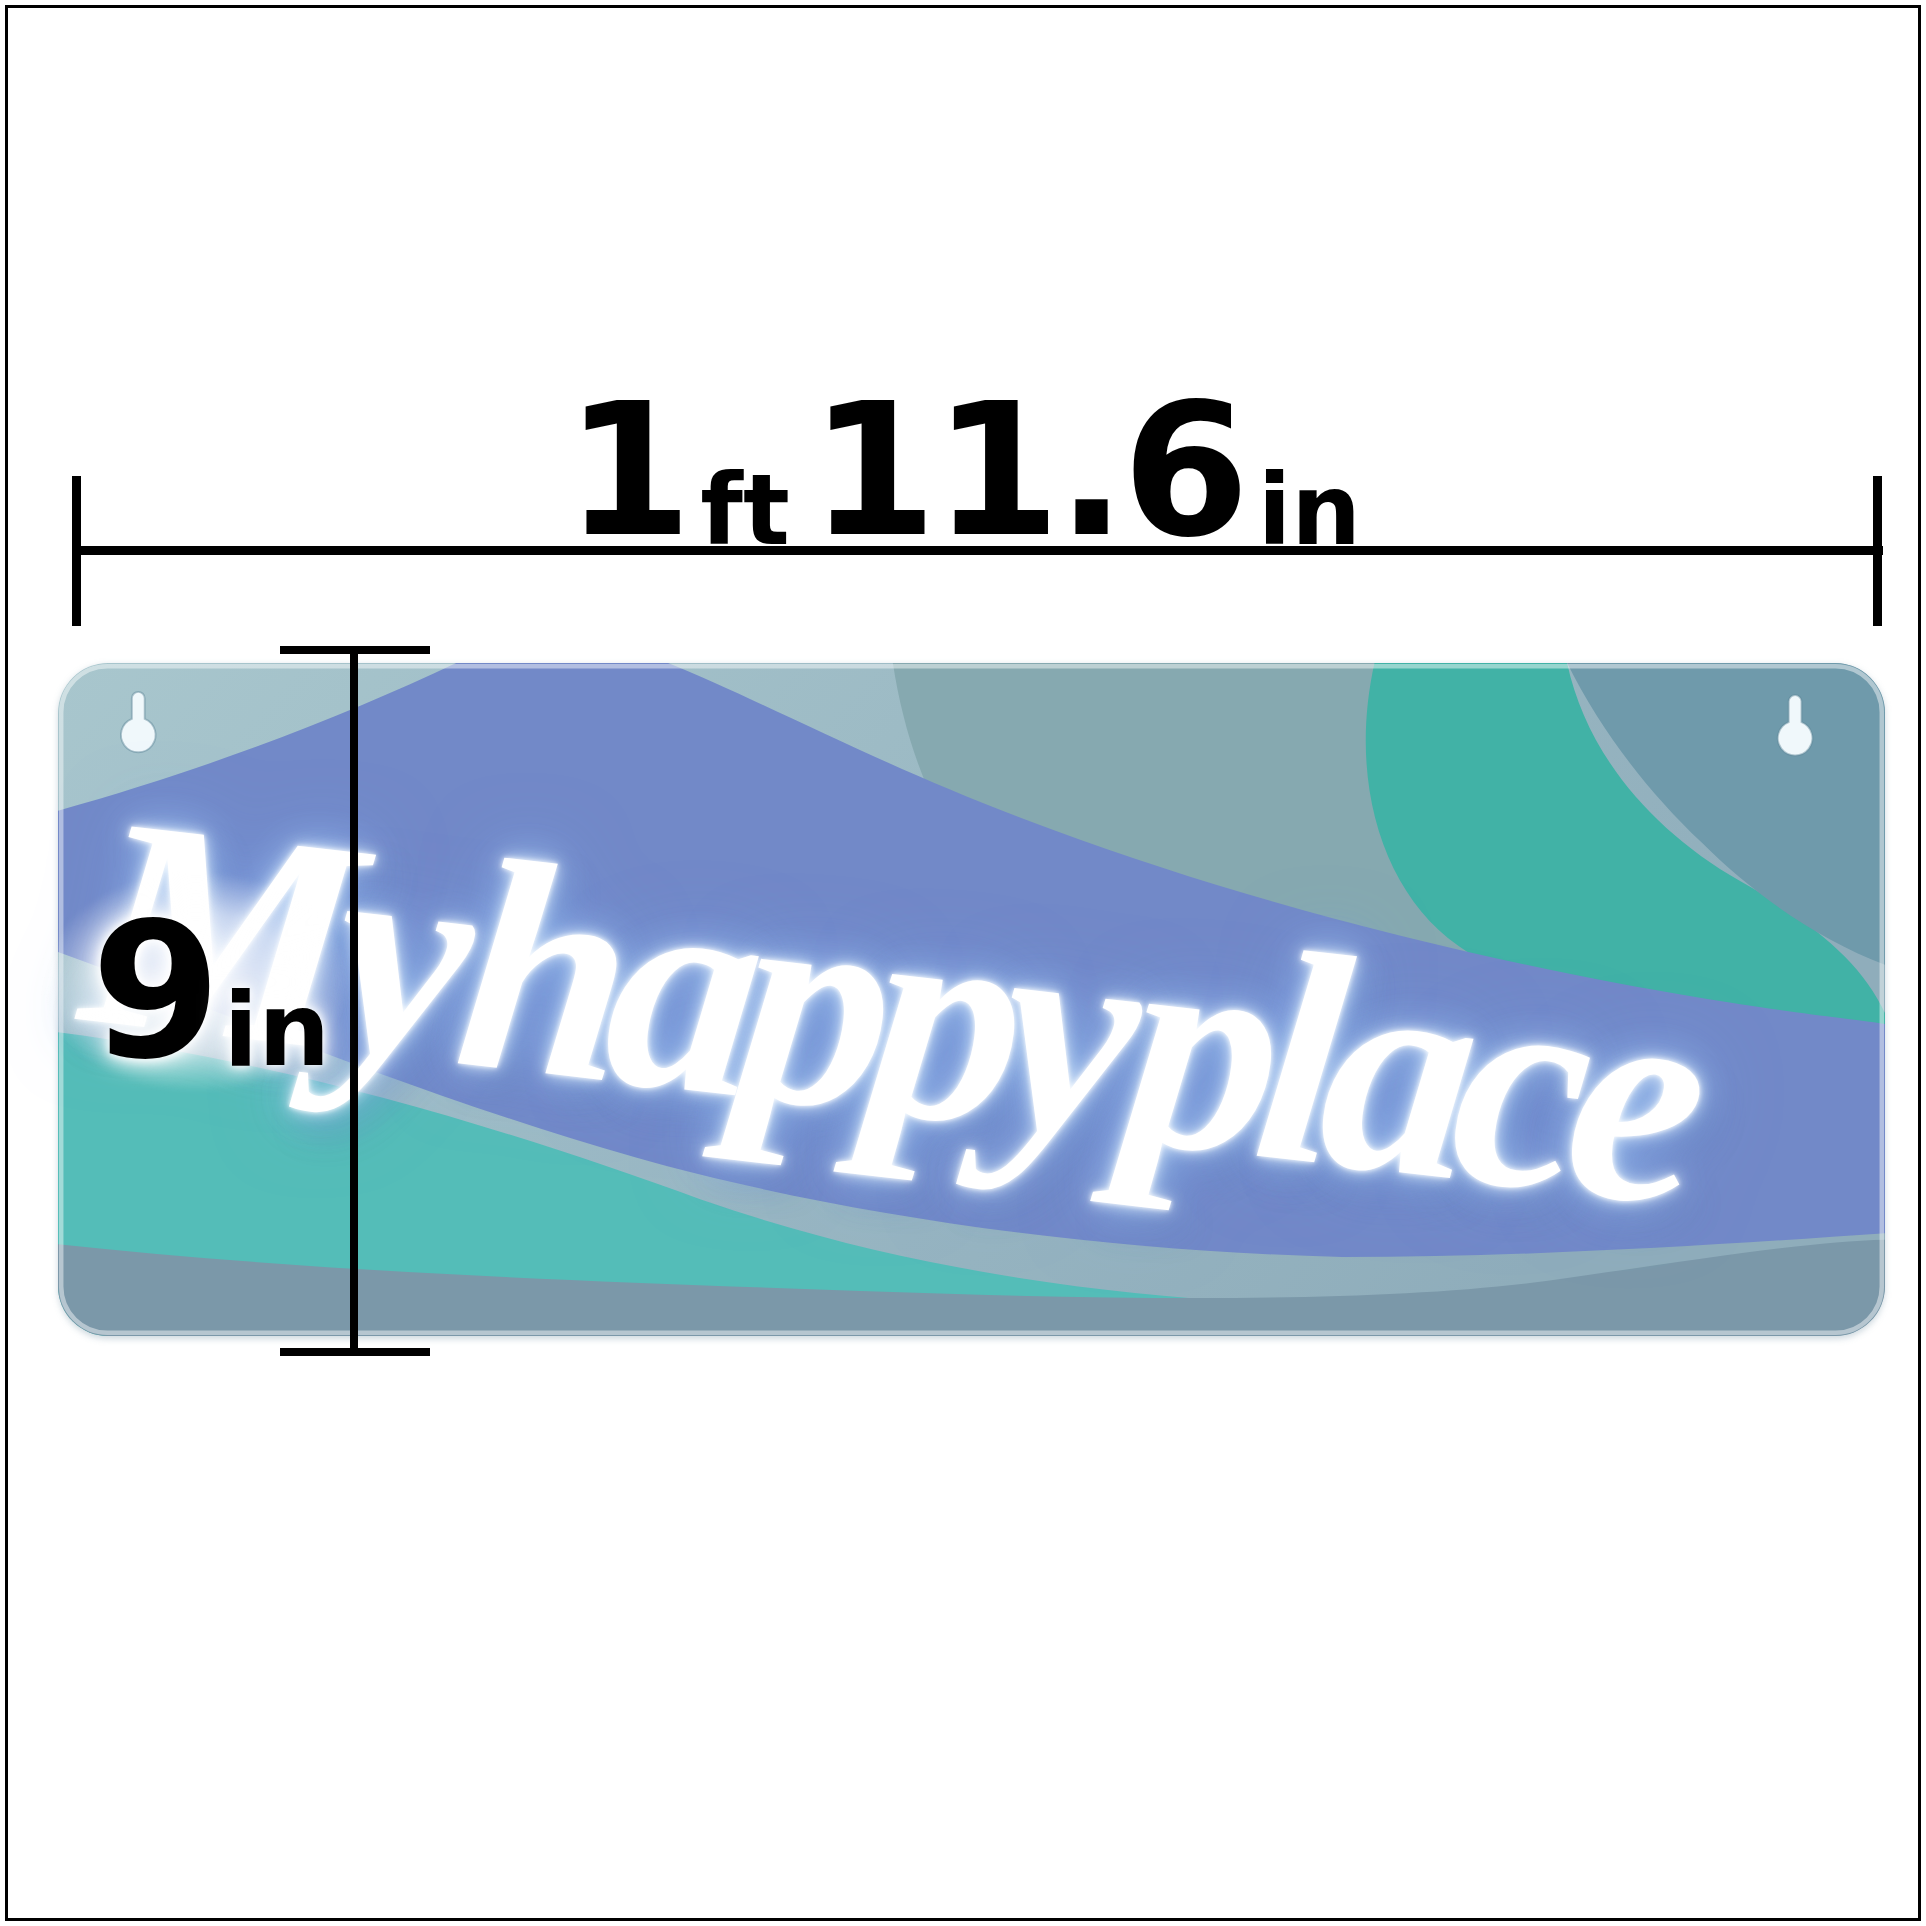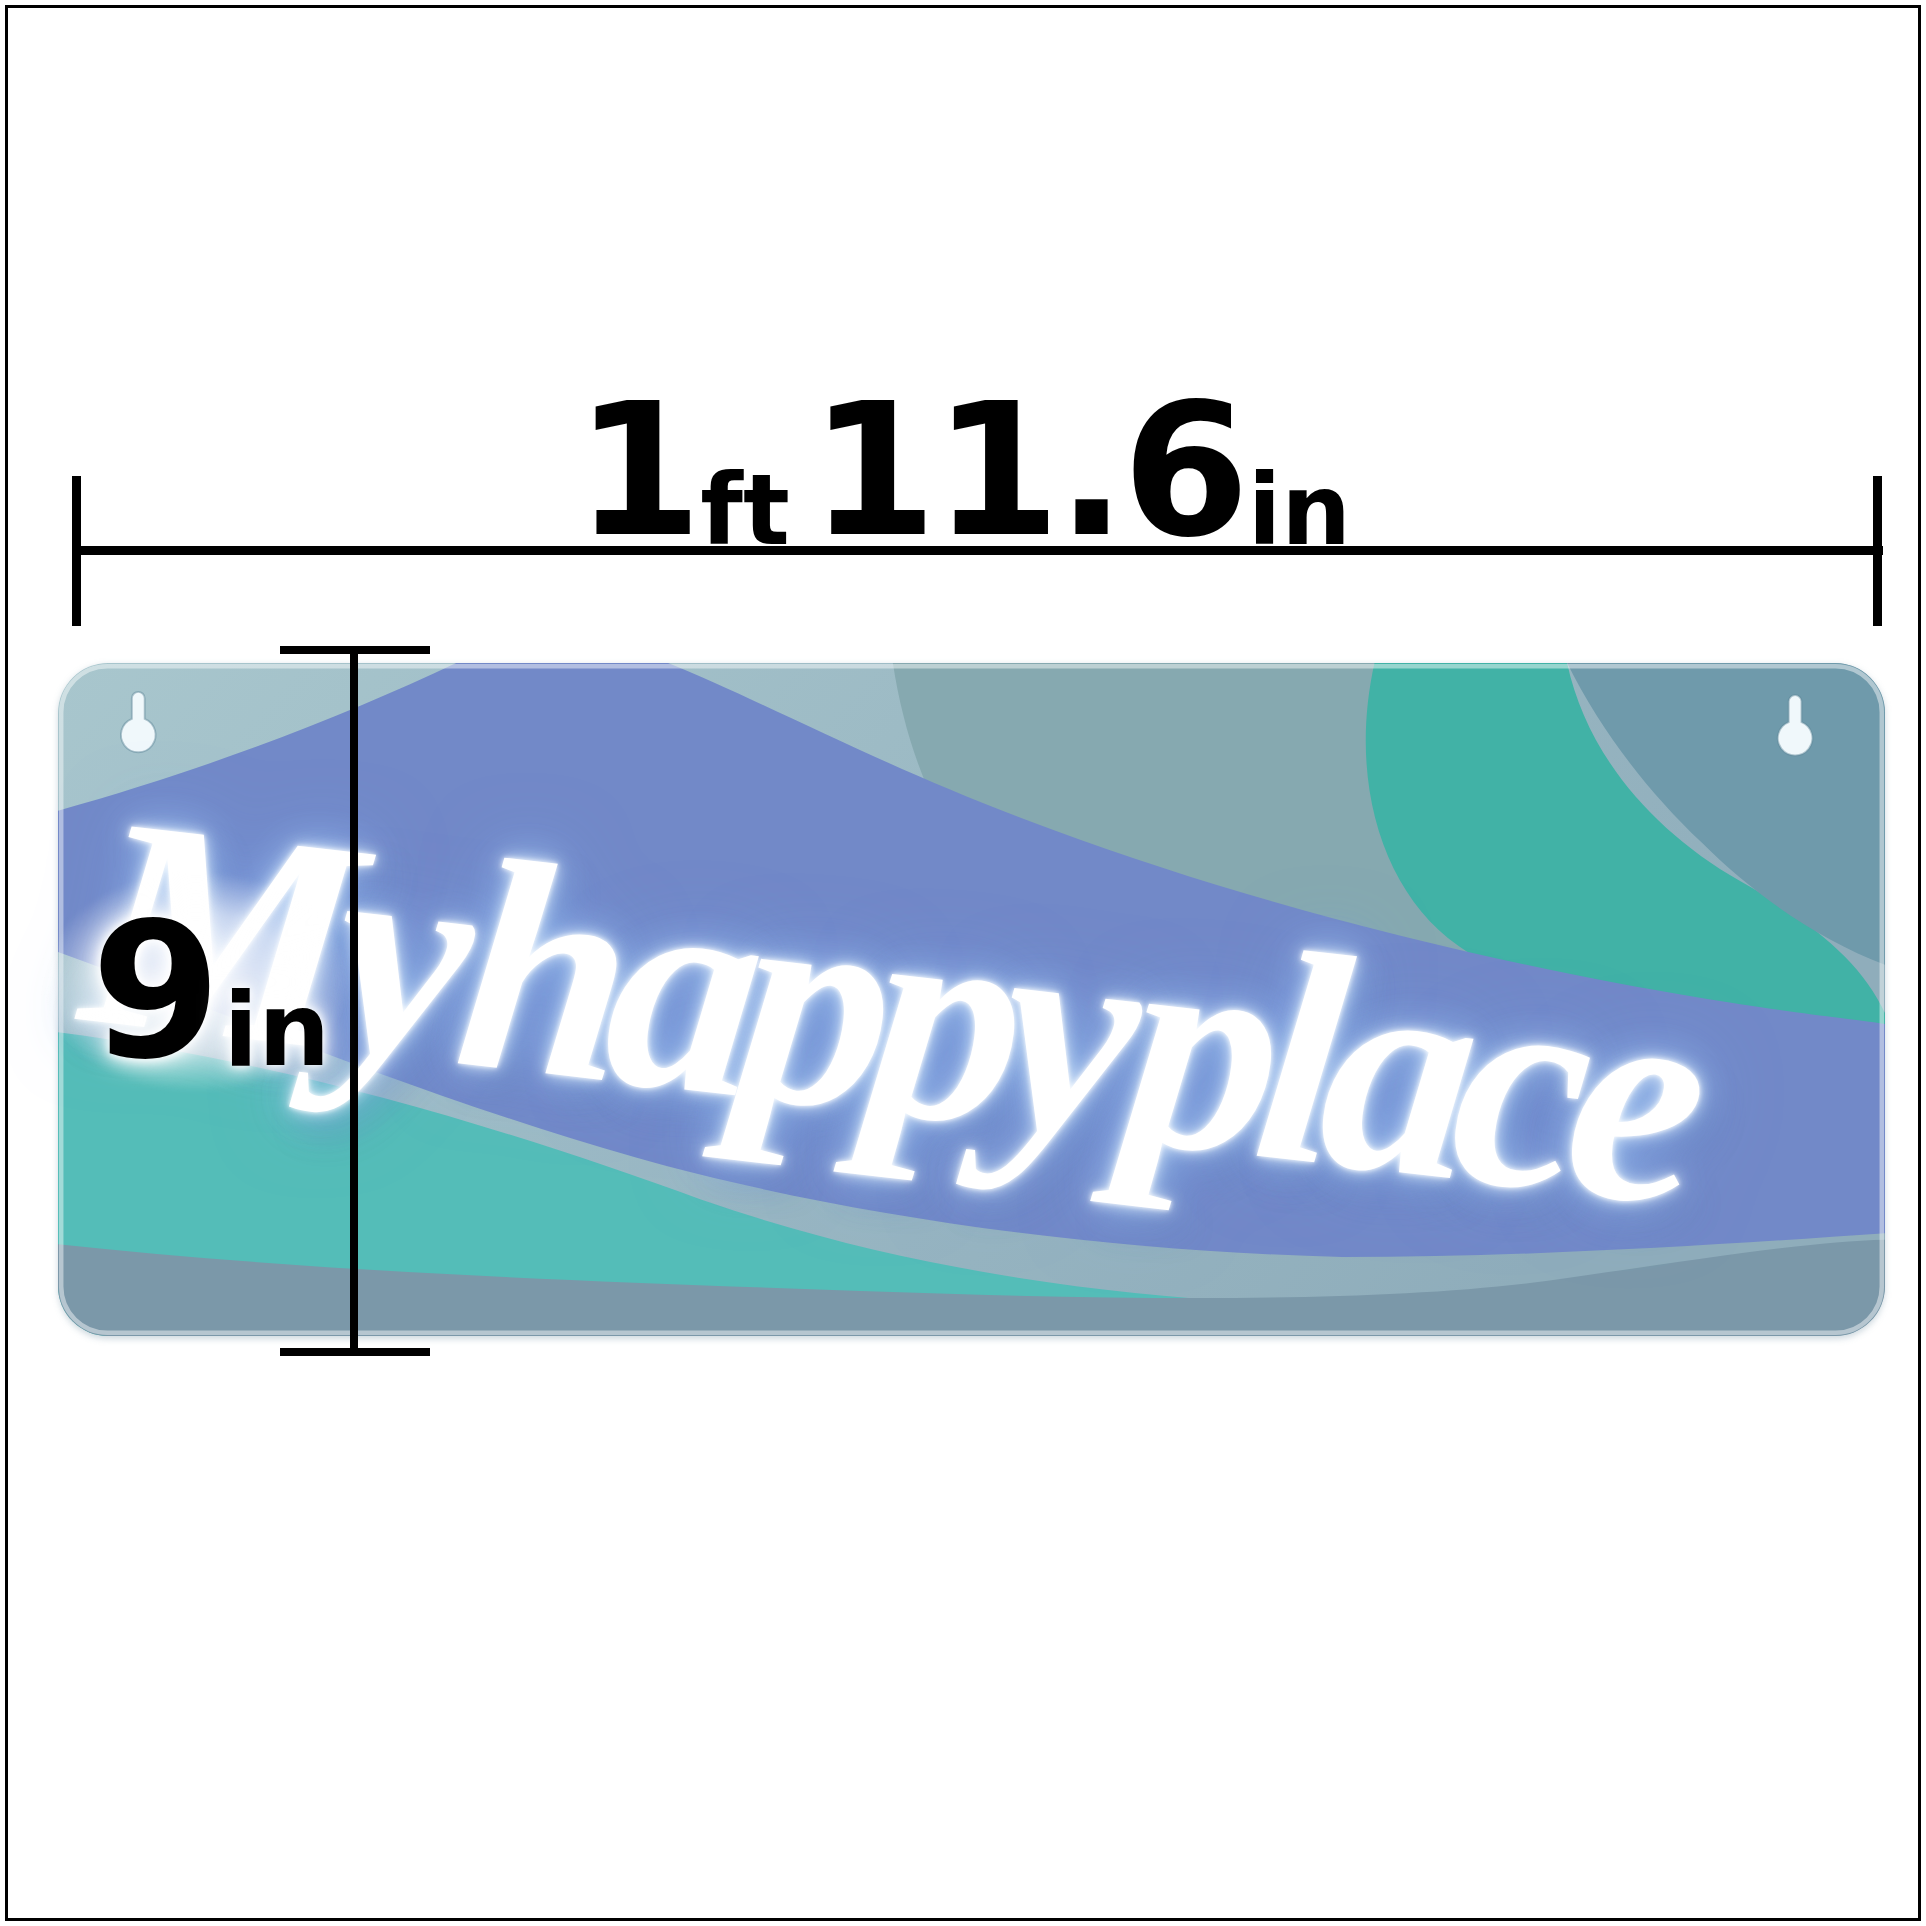--- a/index.html
+++ b/index.html
@@ -9,21 +9,21 @@
   }
   .frame{position:absolute;inset:5.1px;border:3.9px solid #000;pointer-events:none;}
 
   
   .dim-title{
     position:absolute;left:0;top:379px;width:1926px;height:186px;
     display:flex;justify-content:center;align-items:baseline;
     color:#000;font-weight:bold;white-space:nowrap;
   }
   .dim-big{font-size:183px;line-height:1;letter-spacing:-3.9px;}
-  .dim-small{font-size:98px;line-height:1;display:inline-block;transform:translateY(10.3px);margin-left:2px;}
+  .dim-small{font-size:98px;line-height:1;display:inline-block;transform:translateY(10.3px);margin-left:12px;}
   .dim-gap{margin-left:20px;}
   .hline{position:absolute;left:72px;top:546px;width:1811px;height:9px;background:#000;}
   .hcap{position:absolute;top:476px;width:9px;height:150px;background:#000;}
   .hcap.left{left:72px;}
   .hcap.right{left:1873px;}
 
   
   .sign{
     position:absolute;left:58px;top:663px;width:1827px;height:673px;
     border-radius:50px;overflow:hidden;

